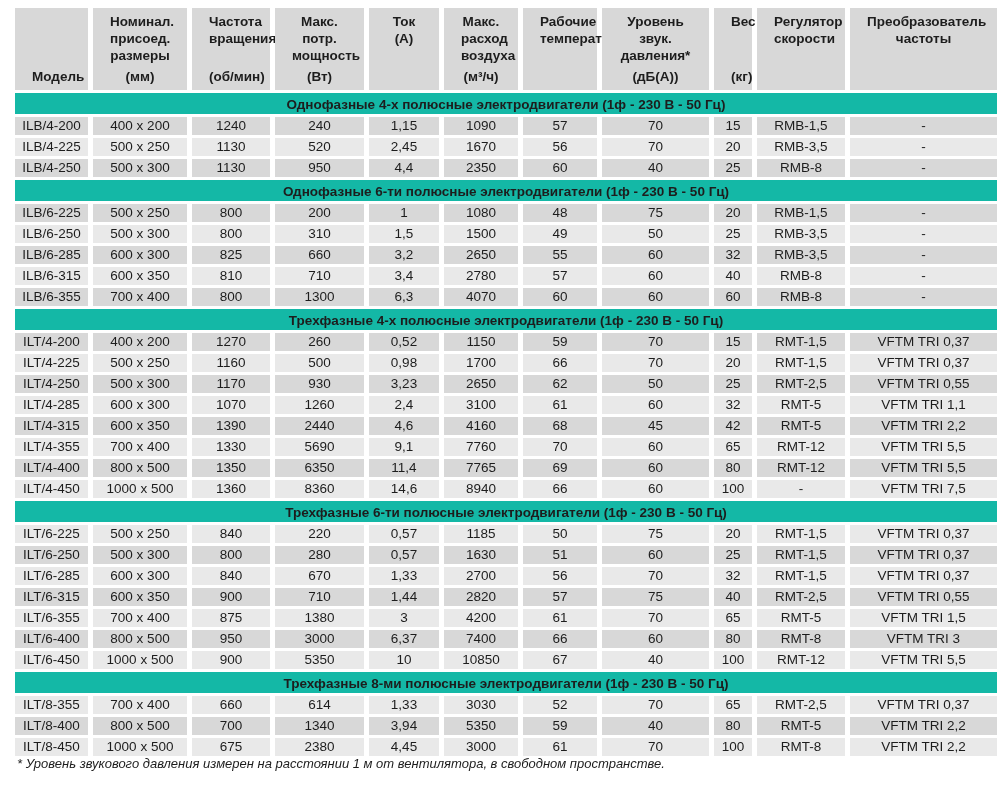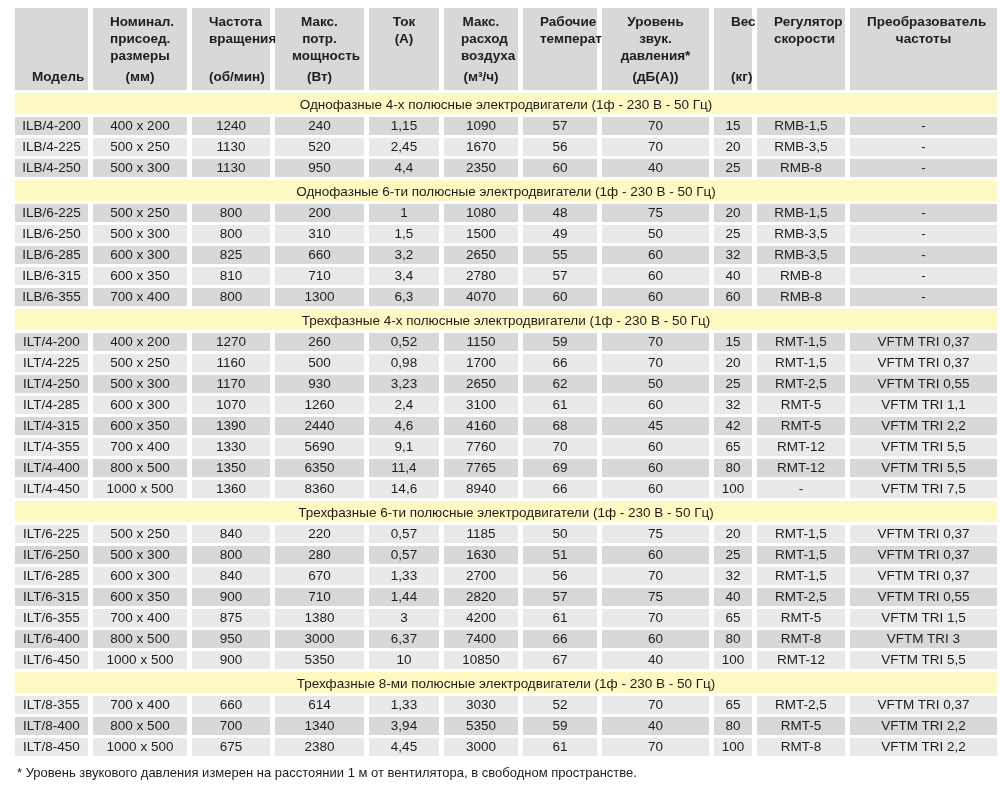--- a/index.html
+++ b/index.html
@@ -26,43 +26,43 @@
     text-align:center;
     display:flex;
     flex-direction:column;
     justify-content:space-between;
   }
   .head.vcenter{justify-content:flex-end;}
   .hline{line-height:17px;white-space:nowrap;}
   .hunit{line-height:16px;white-space:nowrap;}
   .title{
     grid-column:1 / -1;
-    background:#fef9c3;
-    font-weight:normal;
+    background:#14b8a6;
+    font-weight:bold;
     font-size:13.5px;
     text-align:center;
     height:21px;
     line-height:23px;
     white-space:nowrap;
   }
   .cell{
     height:18px;
     line-height:18px;
     font-size:13.5px;
     text-align:center;
     white-space:nowrap;
     overflow:hidden;
   }
   .cell.dark{background:#d8d8d8;}
   .cell.light{background:#e9e9e9;}
   .footnote{
     font-size:13px;
-    margin-top:9px;
     padding-left:2px;
     text-align:left;
+    font-style:italic;
   }
 </style>
 </head>
 <body>
 
 <div class="page">
   <div class="grid" id="table-grid">
       <div class="head vcenter">
         <div class="htop">
           <div class="hline">Модель</div>

